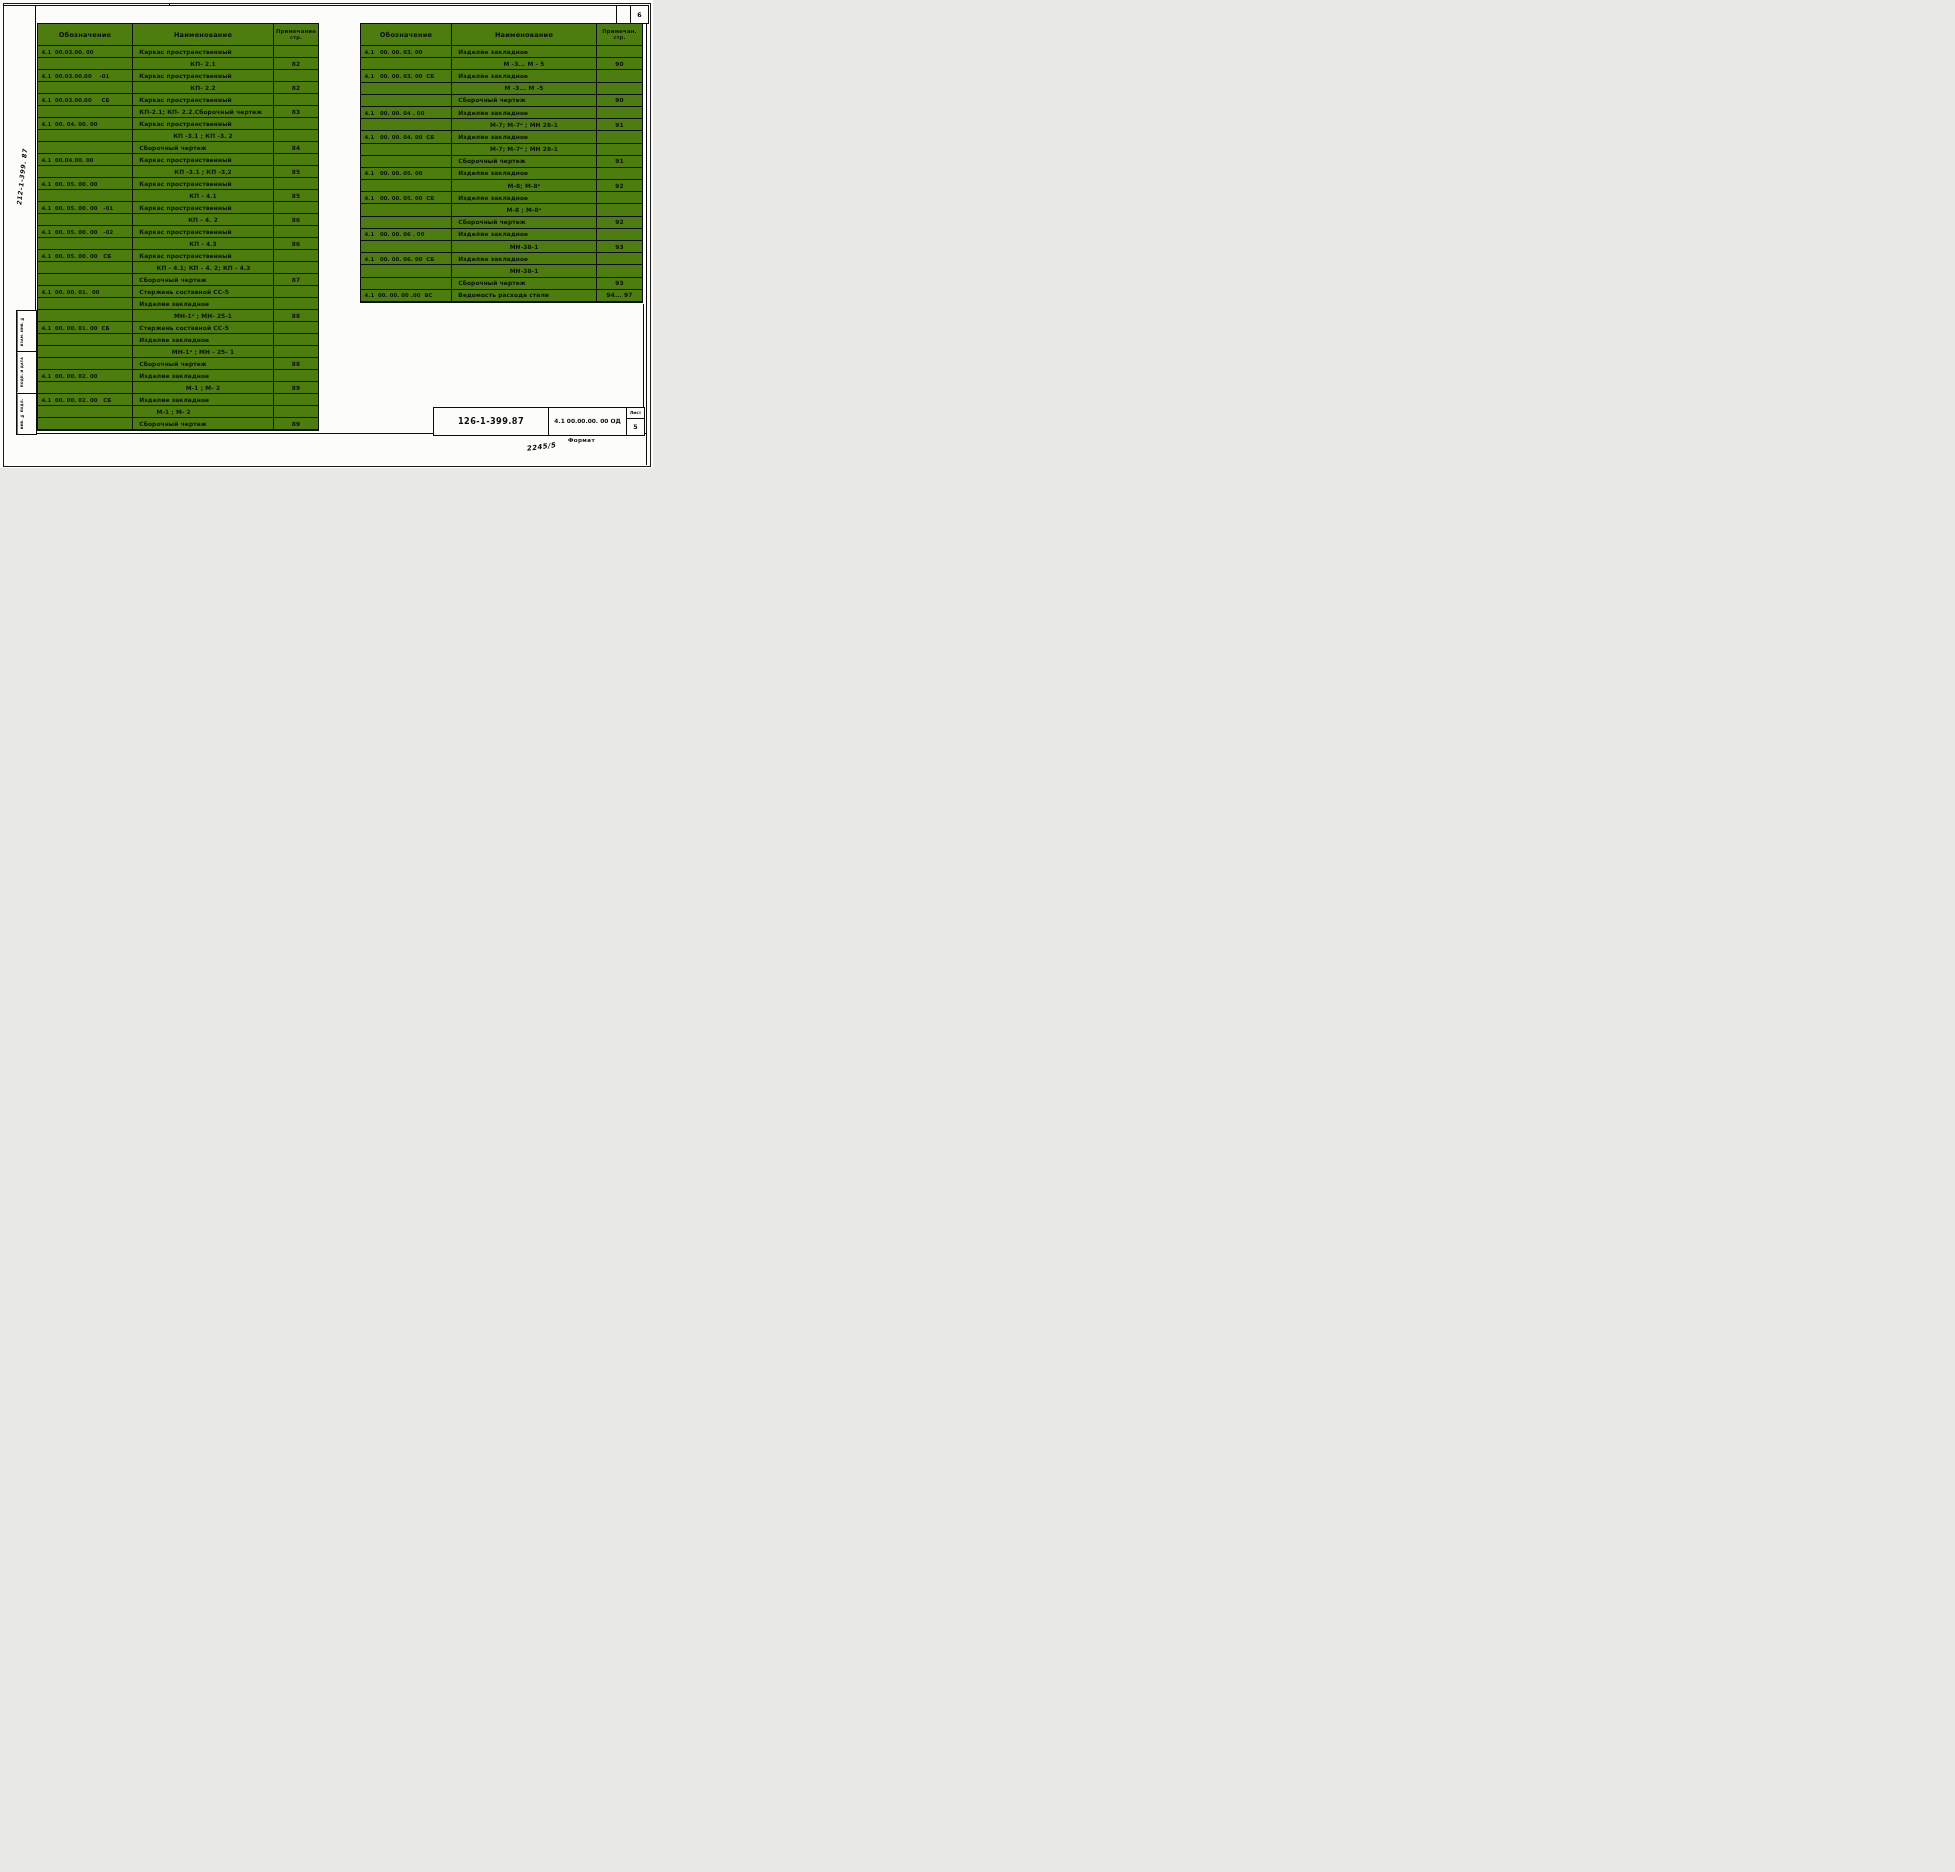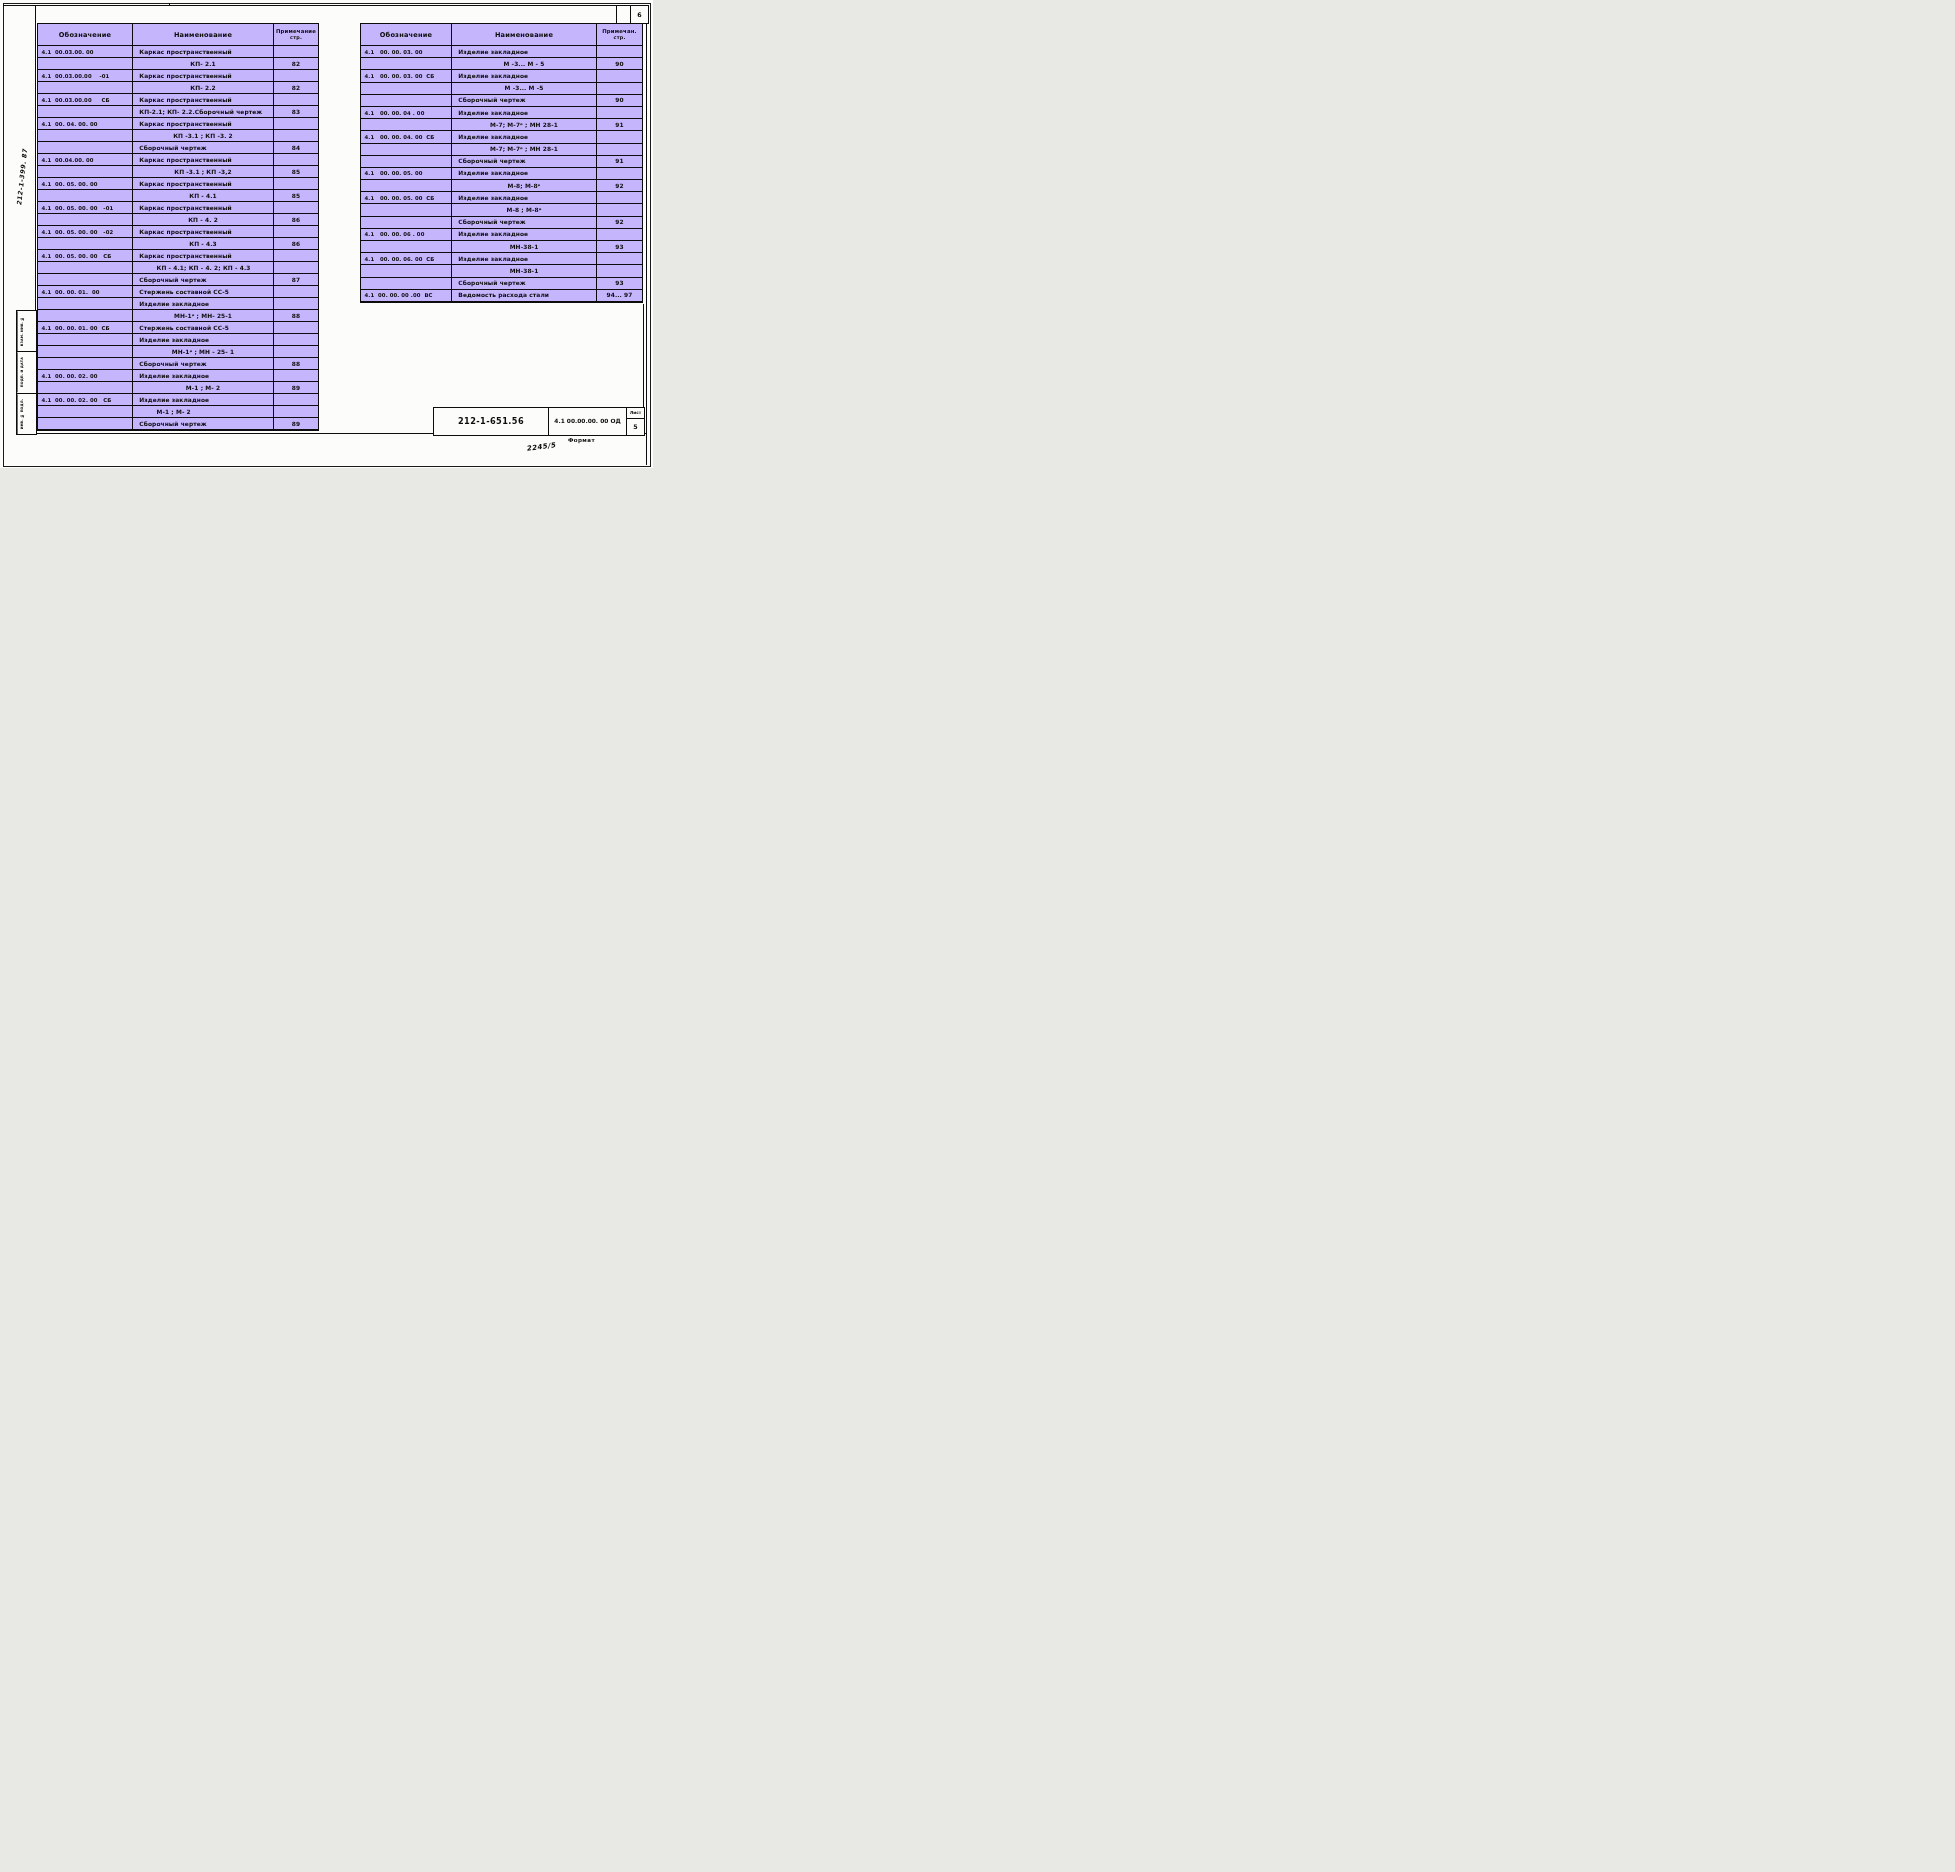--- a/index.html
+++ b/index.html
@@ -13,21 +13,21 @@
   .f-right{left:646px;top:5.1px;width:1.2px;height:460px;}
   .f-bottom{left:16.4px;top:433px;width:631px;height:1.2px;}
   .f-tick{left:169px;top:2.7px;width:0.8px;height:3.5px;}
   .r-inner{left:643px;top:304px;width:0.8px;height:104px;}
   
   .pagebox{position:absolute;top:5.1px;height:17px;border:1.2px solid #0d0d0d;background:#fcfcfa;
            display:flex;align-items:center;justify-content:center;}
   .pb-empty{left:616px;width:14px;border-right:none;}
   .pb-num{left:630px;width:17px;font-size:6.3px;font-weight:bold;}
   
-  .tbl{position:absolute;border:1.2px solid #0d0d0d;display:grid;background:#c4b5fd;
+  .tbl{position:absolute;border:1.2px solid #0d0d0d;display:grid;background:#4d7c0f;
        grid-template-rows:22px;}
   .tbl-left{left:37px;top:23px;grid-template-columns:95px 141px 44px;grid-auto-rows:12px;}
   .tbl-right{left:360px;top:23px;grid-template-columns:91px 145px 45px;grid-auto-rows:12.2px;}
   .th,.td{border-right:0.8px solid #0d0d0d;border-bottom:0.8px solid #0d0d0d;display:flex;
           align-items:center;overflow:hidden;}
   .th:nth-child(3n),.td:nth-child(3n){border-right:none;}
   .th{border-bottom:1.2px solid #0d0d0d;justify-content:center;font-weight:bold;font-size:6.6px;
       letter-spacing:0.2px;flex-direction:column;}
   .th .note1{font-size:5.3px;line-height:5.9px;font-weight:bold;}
   .th .note2{font-size:4.9px;line-height:5.1px;font-weight:bold;}
@@ -273,21 +273,21 @@
       <div class="td td-p"></div>
       <div class="td td-d"></div>
       <div class="td td-n align-l">Сборочный чертеж</div>
       <div class="td td-p">93</div>
       <div class="td td-d">4.1  00. 00. 00 .00  ВС</div>
       <div class="td td-n align-l">Ведомость расхода стали</div>
       <div class="td td-p">94... 97</div>
     </div>
 
   <div class="tb">
-    <div class="tb-doc">212-1-651.56</div>
+    <div class="tb-doc">126-1-399.87</div>
     <div class="tb-code">4.1 00.00.00. 00 ОД</div>
     <div class="tb-sheet">
       <div class="tb-sheet-label">Лист</div>
       <div class="tb-sheet-num">5</div>
     </div>
   </div>
 
   <div class="fmt">Формат</div>
   <div class="handnum">2245/5</div>
 

